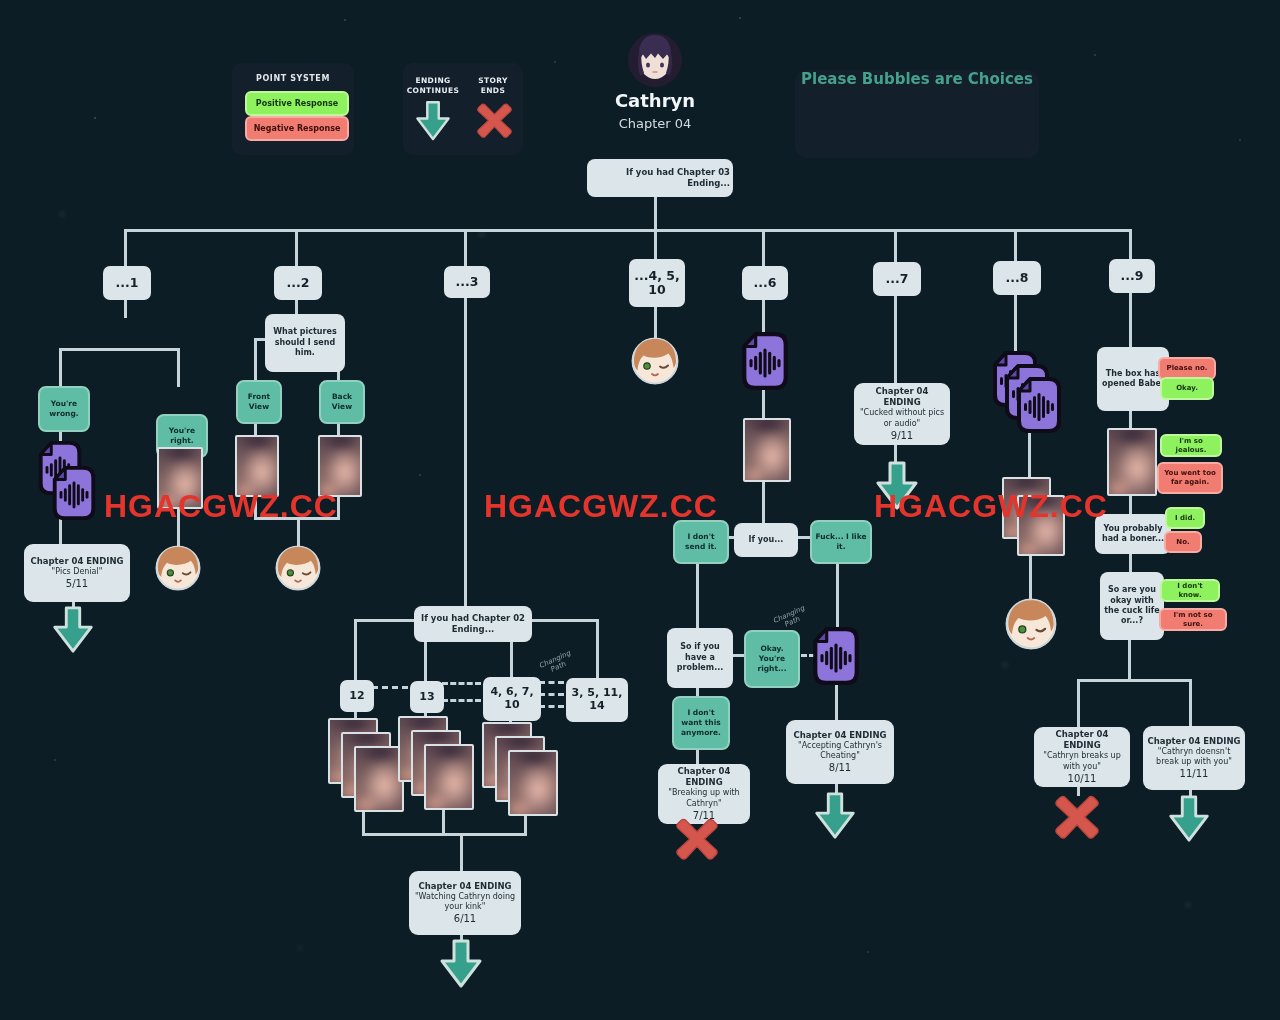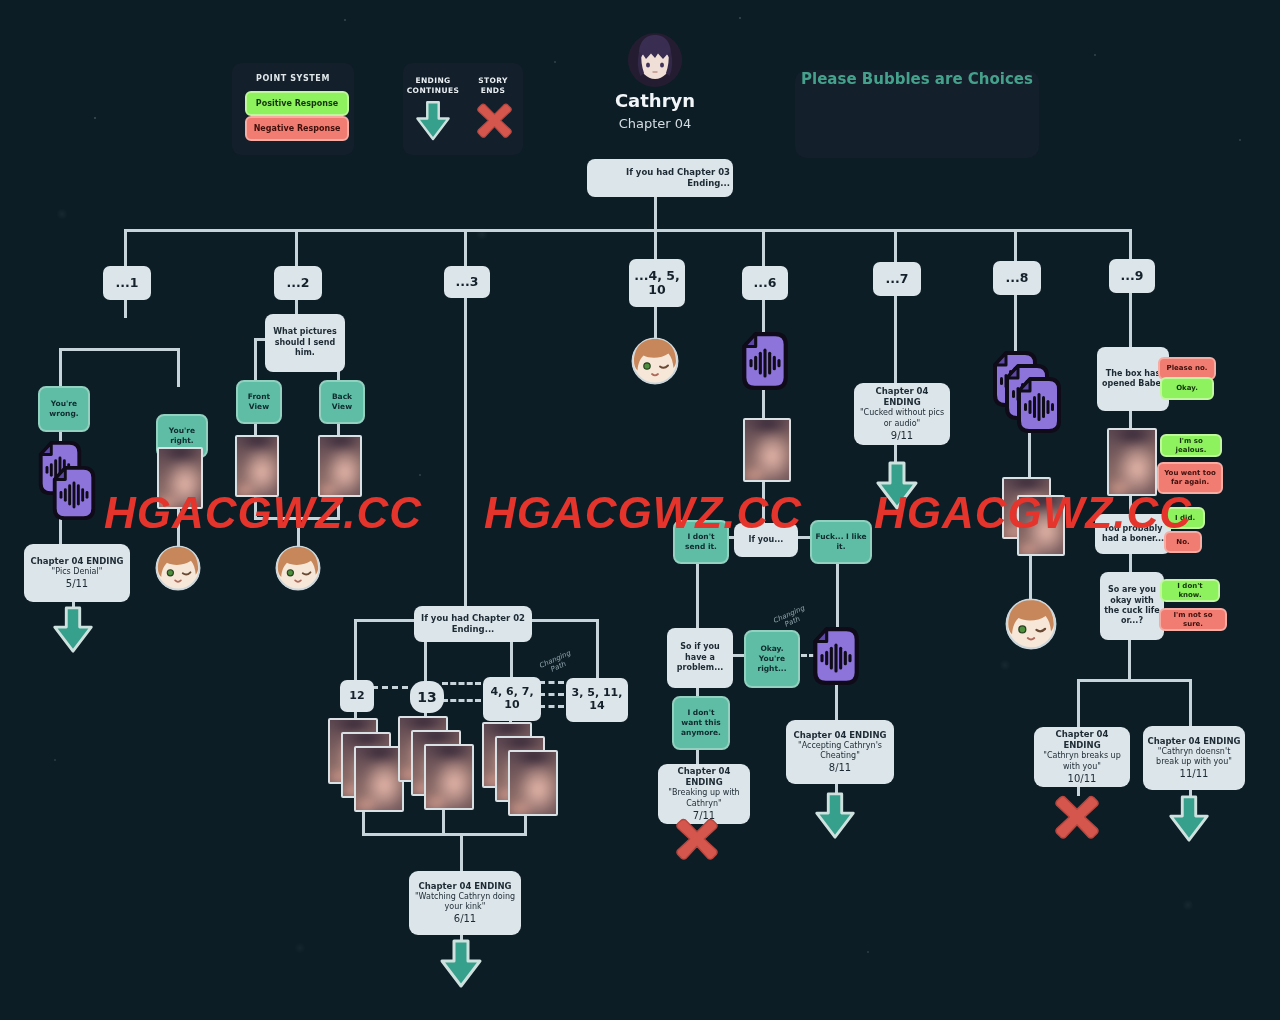--- a/index.html
+++ b/index.html
@@ -54,22 +54,22 @@
   .pic .px{position:absolute;left:-10px;top:-10px;right:-10px;bottom:-10px;
     background:
       radial-gradient(closest-side at 52% 18%, #2e2133 0%, rgba(46,33,51,0) 75%),
       radial-gradient(closest-side at 58% 58%, #ecbcae 0%, rgba(236,188,174,0) 80%),
       radial-gradient(closest-side at 30% 82%, #dda392 0%, rgba(221,163,146,0) 75%),
       linear-gradient(160deg,#4e3c4a 0%,#8a6a66 55%,#6a5158 100%);
     filter:blur(5px);}
   .icon{position:absolute;z-index:3;}
   .note{position:absolute;color:#93a6ae;font-size:7px;font-style:italic;text-align:center;
     transform:rotate(-24deg);z-index:4;line-height:1.2;width:46px;}
-  .wm{position:absolute;color:#e4342b;font-weight:800;font-size:44px;letter-spacing:1px;
-    z-index:30;font-family:"Liberation Sans","DejaVu Sans",sans-serif;white-space:nowrap;font-style:italic;}
+  .wm{position:absolute;color:#e4342b;font-weight:800;font-size:32px;letter-spacing:1px;
+    z-index:30;font-family:"Liberation Sans","DejaVu Sans",sans-serif;white-space:nowrap;}
   .lp-title{color:#dfe7ea;font-size:8px;font-weight:700;letter-spacing:.6px;text-align:center;}
   .ls-label{color:#e8eef1;font-size:7.5px;font-weight:700;letter-spacing:.4px;text-align:center;line-height:1.35;}
   .hdr-name{position:absolute;color:#f2f6f8;font-size:18px;font-weight:800;text-align:center;z-index:2;}
   .hdr-ch{position:absolute;color:#d4dde2;font-size:13px;font-weight:500;text-align:center;z-index:2;}
   .bub1{color:#e8eef1;font-size:15px;font-weight:600;text-align:center;}
   .bub2{color:#45a18b;font-size:15px;font-weight:600;text-align:center;}
   .avatar{position:absolute;z-index:3;border-radius:50%;}
 </style>
 </head>
 <body>
@@ -215,21 +215,21 @@
     </svg>
 
   <div class="vline" style="left:464px;top:294px;height:314px;"></div>
   <div class="hline" style="left:354px;top:619px;width:244px;"></div>
   <div class="vline" style="left:354px;top:619px;height:62px;"></div>
   <div class="vline" style="left:424px;top:630px;height:52px;"></div>
   <div class="vline" style="left:510px;top:630px;height:48px;"></div>
   <div class="vline" style="left:596px;top:619px;height:60px;"></div>
   <div class="box-grey" style="left:414px;top:606px;width:112px;height:30px;font-size:8.5px;">If you had Chapter 02 Ending...</div>
   <div class="box-node" style="left:340px;top:680px;width:30px;height:28px;font-size:11px;">12</div>
-  <div class="box-node" style="left:410px;top:681px;width:30px;height:28px;font-size:14px;border-radius:14px;">13</div>
+  <div class="box-node" style="left:410px;top:681px;width:30px;height:28px;font-size:11px;">13</div>
   <div class="box-node" style="left:483px;top:677px;width:54px;height:40px;font-size:11px;">4, 6, 7, 10</div>
   <div class="box-node" style="left:566px;top:678px;width:58px;height:40px;font-size:11px;">3, 5, 11, 14</div>
   <div class="dash" style="left:372px;top:686px;width:36px;"></div>
   <div class="dash" style="left:442px;top:682px;width:39px;"></div>
   <div class="dash" style="left:442px;top:699px;width:39px;"></div>
   <div class="dash" style="left:539px;top:681px;width:25px;"></div>
   <div class="dash" style="left:539px;top:693px;width:25px;"></div>
   <div class="dash" style="left:539px;top:705px;width:25px;"></div>
   <div class="note" style="left:534px;top:655px;">Changing Path</div>
   <div class="vline" style="left:354px;top:707px;height:14px;"></div>

